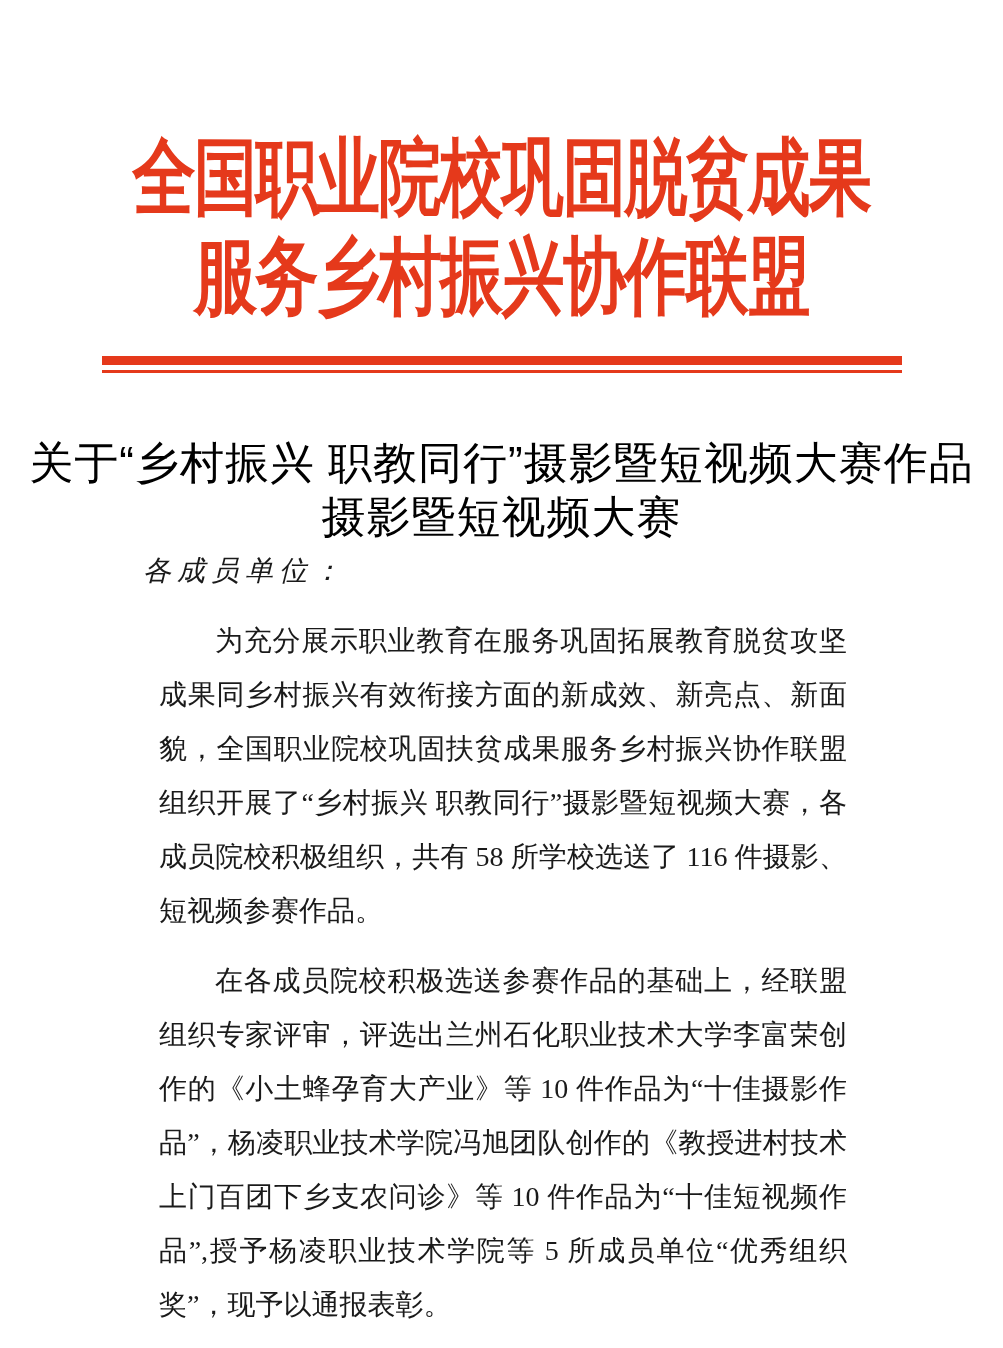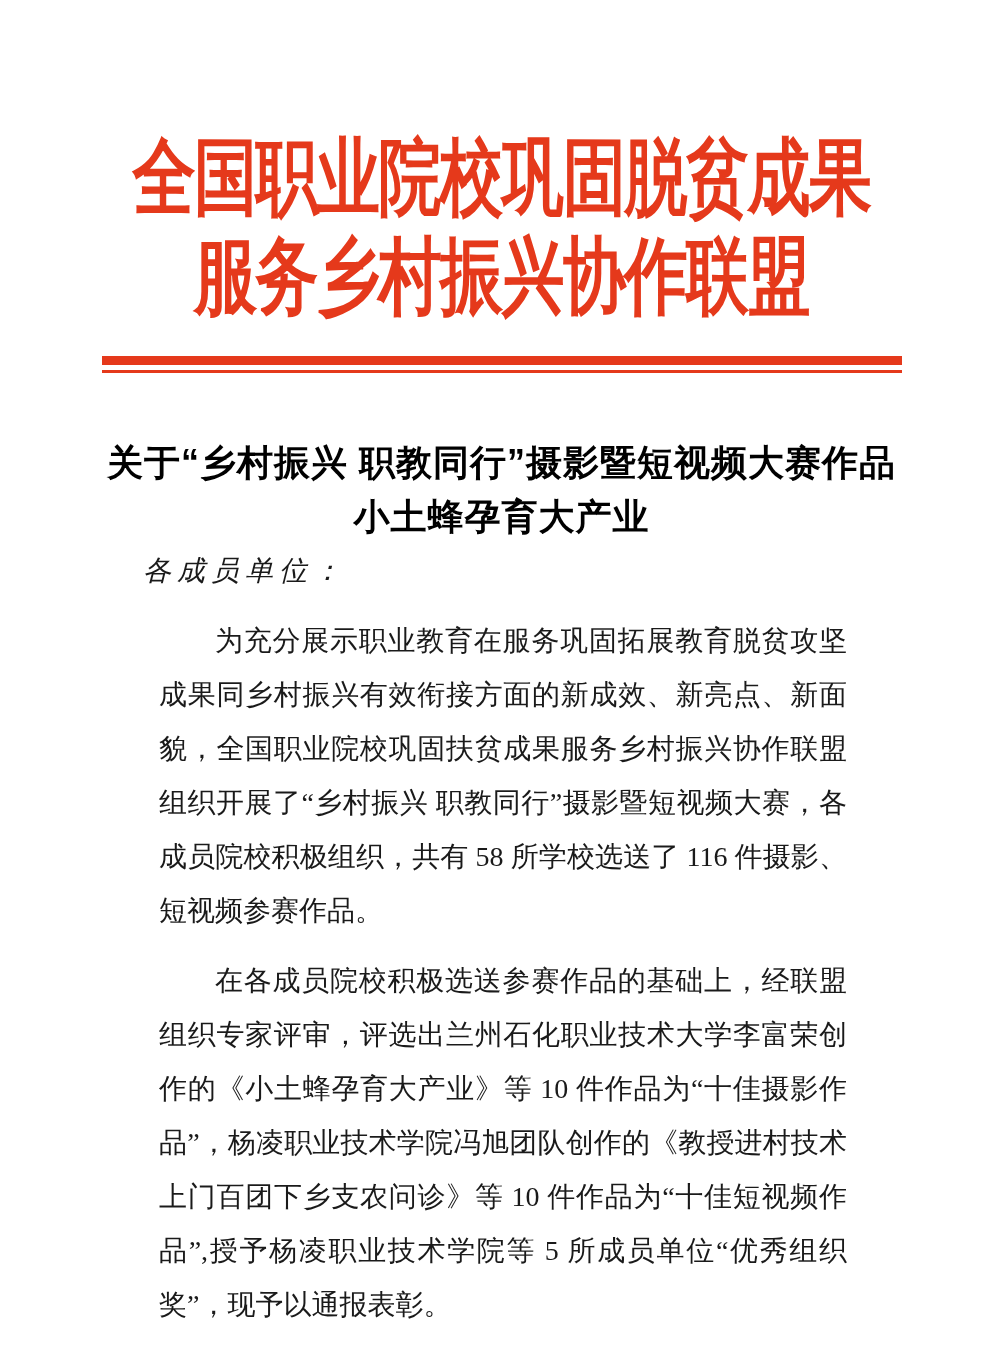--- a/index.html
+++ b/index.html
@@ -47,22 +47,22 @@
   .rule-thin {
     height: 3px;
     background: #e5391b;
     margin-top: 5px;
   }
   
   .doc-title {
     margin-top: 63px;
     text-align: center;
     font-family: "Liberation Sans", "DejaVu Sans", sans-serif;
-    font-weight: 700;
-    font-size: 36px;
+    font-weight: 400;
+    font-size: 44px;
     line-height: 54px;
     color: #000000;
     letter-spacing: 1px;
   }
   
   .body-block {
     width: 720px;
     margin-left: 143px;
     margin-top: 0;
     font-size: 28px;
@@ -91,21 +91,21 @@
     <div class="lh-line">服务乡村振兴协作联盟</div>
   </div>
 
   <div class="rule-wrap">
     <div class="rule-thick"></div>
     <div class="rule-thin"></div>
   </div>
 
   <div class="doc-title">
     <div>关于“乡村振兴 职教同行”摄影暨短视频大赛作品</div>
-    <div>小土蜂孕育大产业</div>
+    <div>摄影暨短视频大赛</div>
   </div>
 
   <div class="body-block">
     <p class="salutation">各成员单位：</p>
     <p class="para">为充分展示职业教育在服务巩固拓展教育脱贫攻坚成果同乡村振兴有效衔接方面的新成效、新亮点、新面貌，全国职业院校巩固扶贫成果服务乡村振兴协作联盟组织开展了“乡村振兴 职教同行”摄影暨短视频大赛，各成员院校积极组织，共有 58 所学校选送了 116 件摄影、短视频参赛作品。</p>
     <p class="para">在各成员院校积极选送参赛作品的基础上，经联盟组织专家评审，评选出兰州石化职业技术大学李富荣创作的《小土蜂孕育大产业》等 10 件作品为“十佳摄影作品”，杨凌职业技术学院冯旭团队创作的《教授进村技术上门百团下乡支农问诊》等 10 件作品为“十佳短视频作品”,授予杨凌职业技术学院等 5 所成员单位“优秀组织奖”，现予以通报表彰。</p>
   </div>
 
 </div>
 

